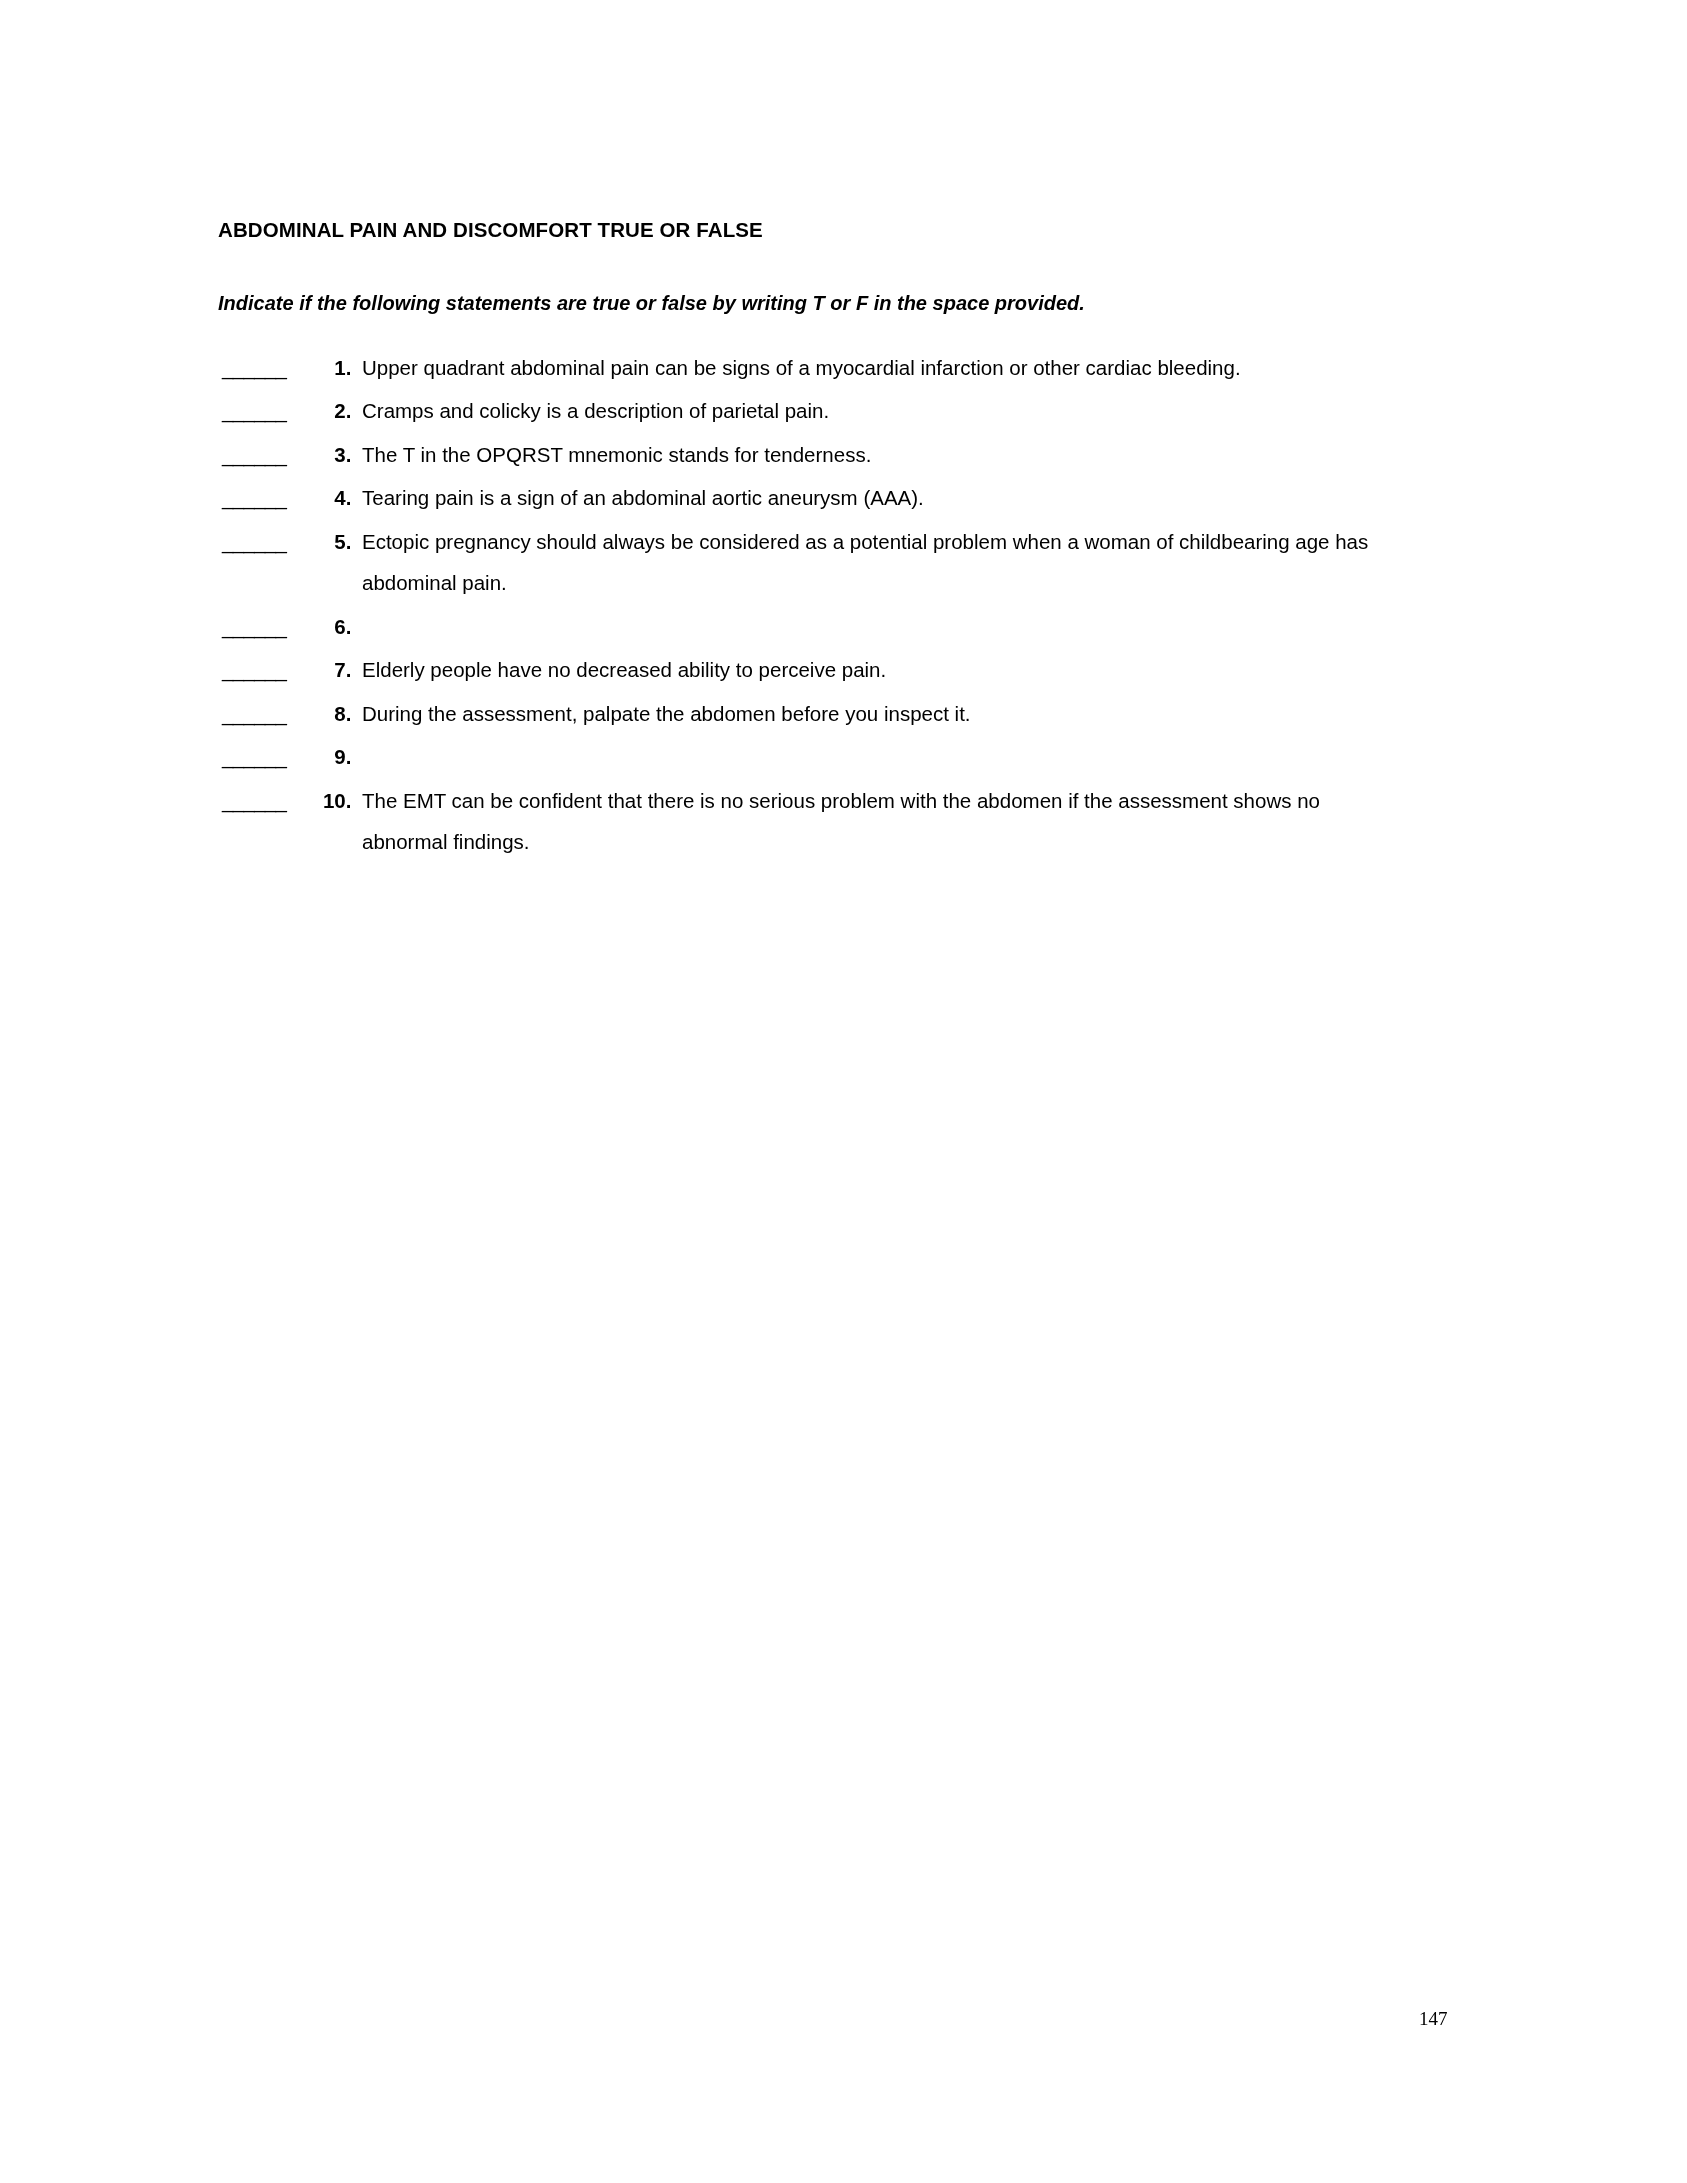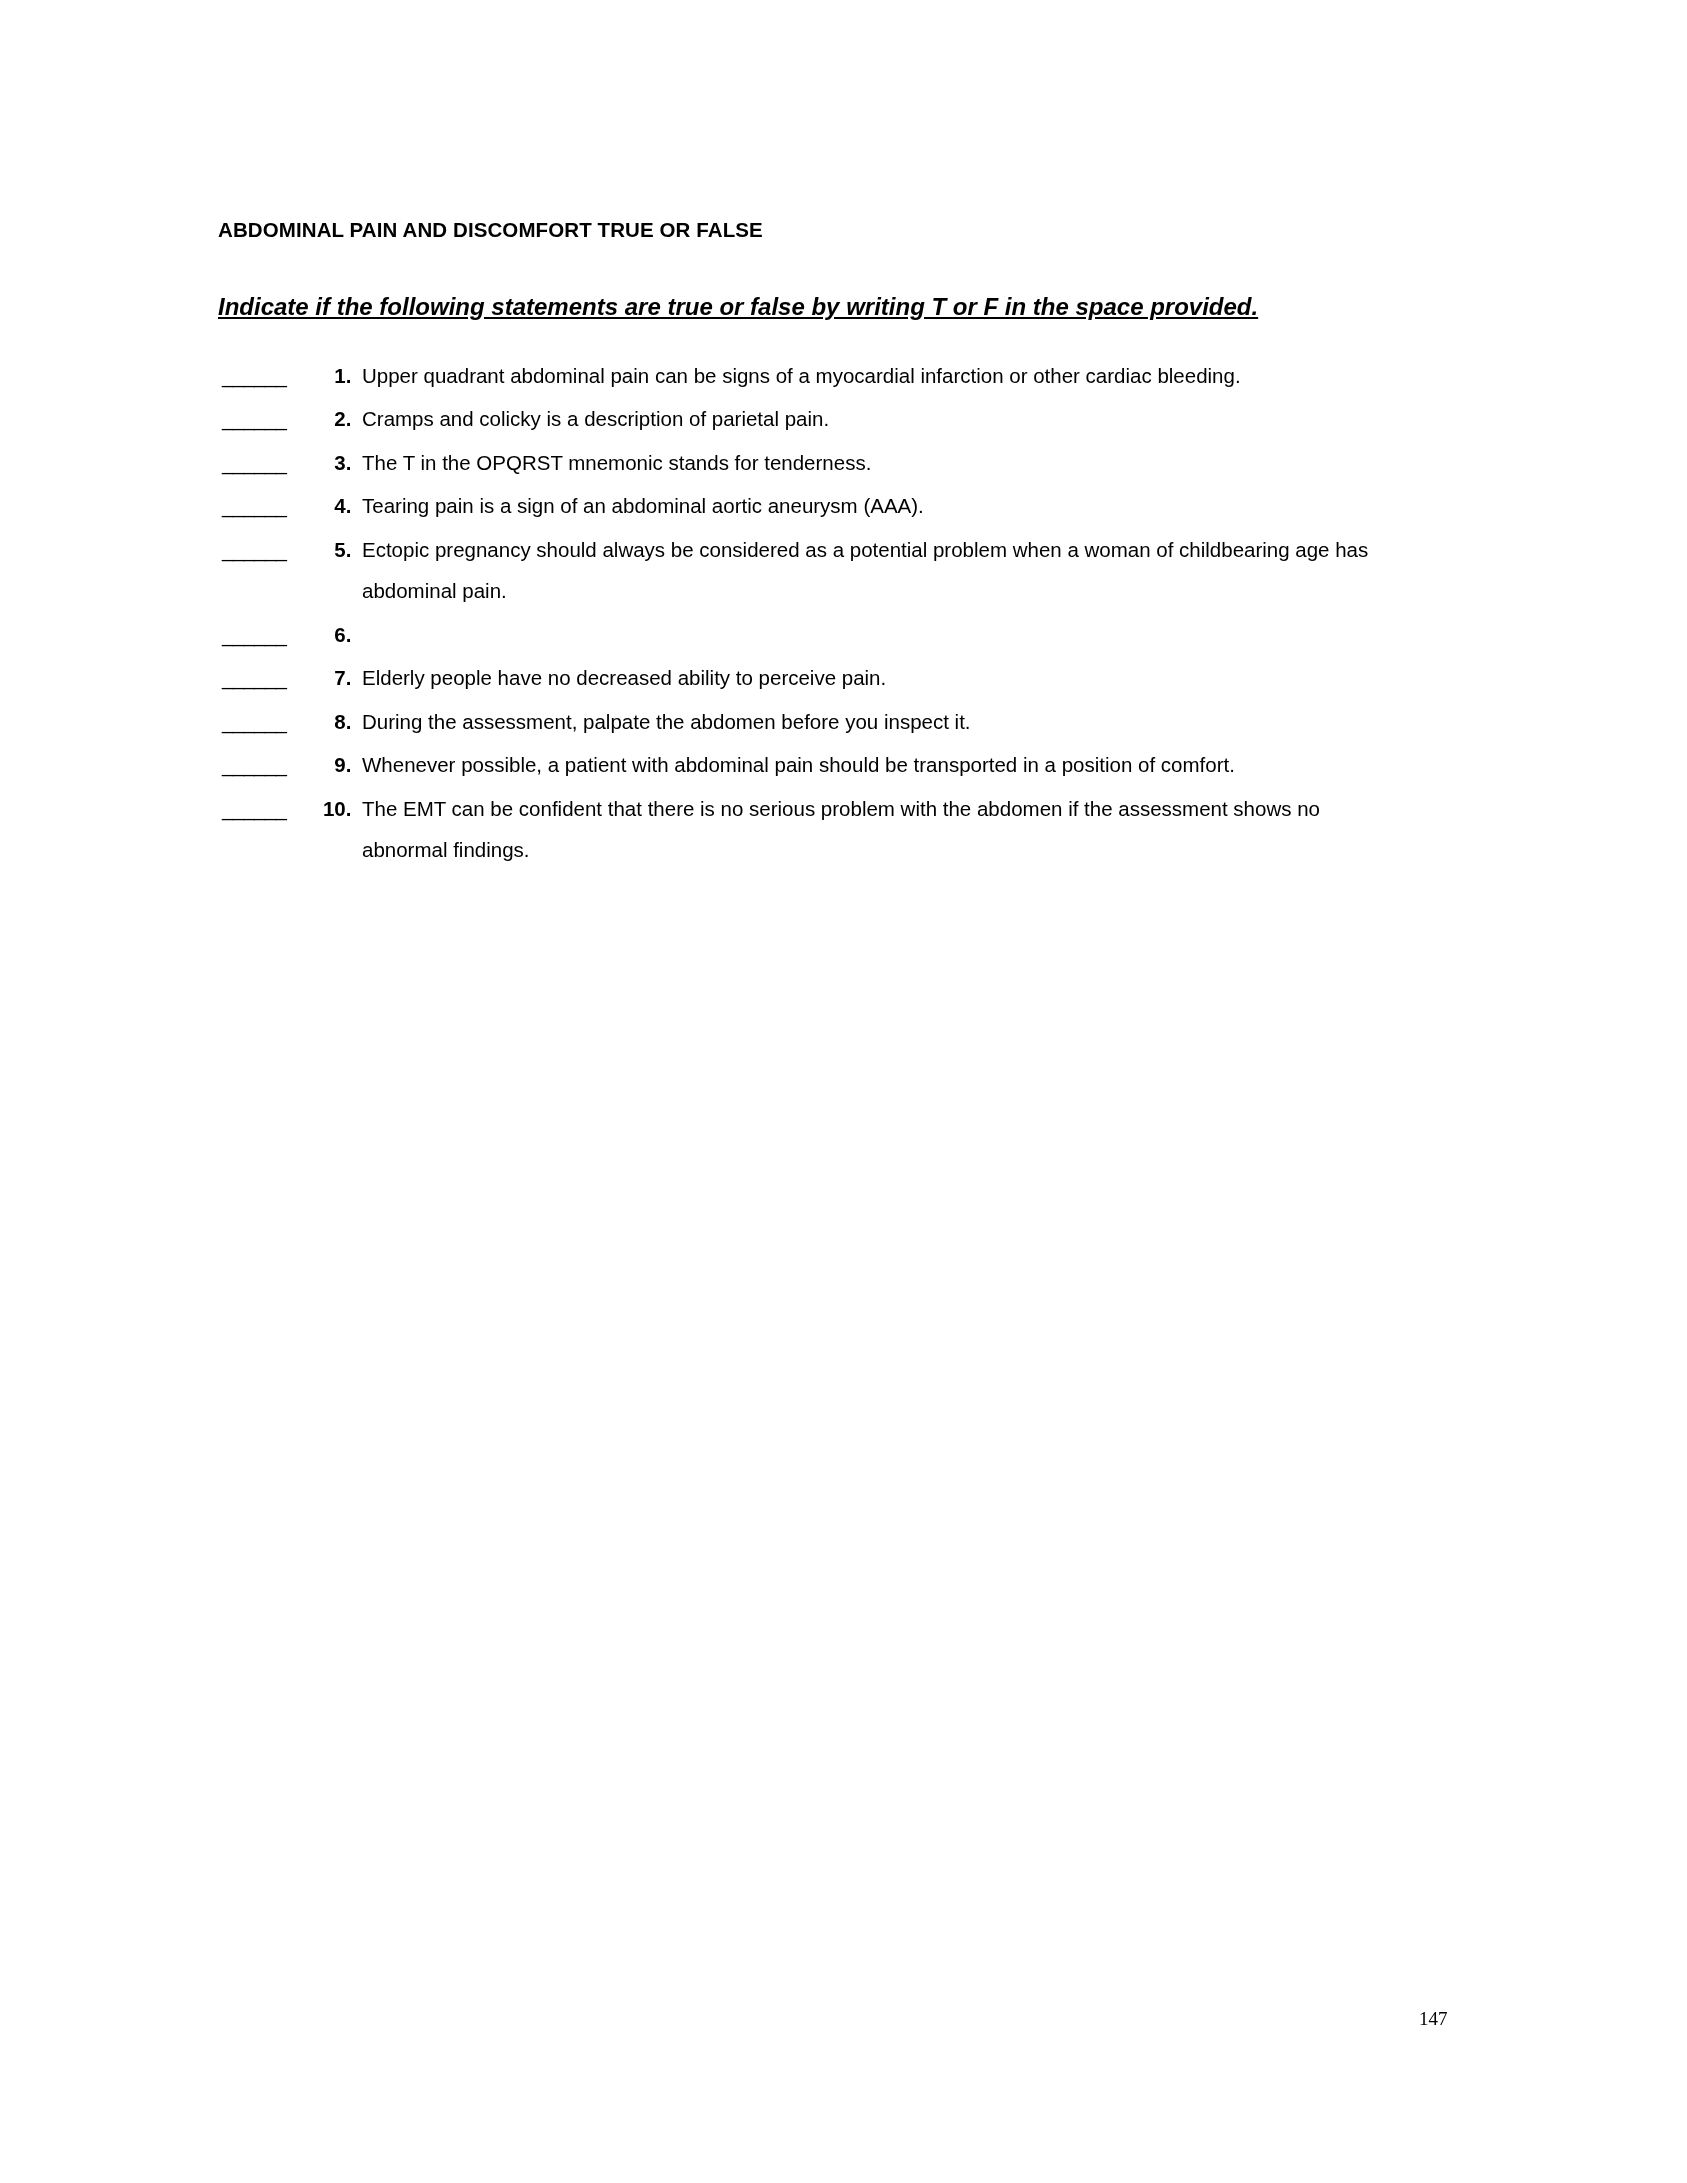--- a/index.html
+++ b/index.html
@@ -25,27 +25,26 @@
     width: 1191px;
   }
   .doc-title {
     font-size: 20.5px;
     font-weight: bold;
     letter-spacing: 0.1px;
     line-height: 1.2;
     margin: 0 0 40px 0;
   }
   .instructions {
-    font-size: 24px;
+    font-size: 20px;
     font-weight: bold;
     font-style: italic;
     line-height: 2.0;
     margin: 0 0 24px 0;
     width: 1145px;
-    text-decoration: underline;
   }
   ol.qlist {
     list-style: none;
     margin: 4px;
     padding: 0;
   }
   li.qitem {
     display: flex;
     align-items: flex-start;
     font-size: 20.5px;
@@ -136,21 +135,20 @@
 
       <li class="qitem">
         <span class="blank">______</span>
         <span class="qnum">8.</span>
         <span class="qtext">During the assessment, palpate the abdomen before you inspect it.</span>
       </li>
 
       <li class="qitem">
         <span class="blank">______</span>
         <span class="qnum">9.</span>
-        <span class="qtext">Whenever possible, a patient with abdominal pain should be transported in a position of comfort.</span>
       </li>
 
       <li class="qitem">
         <span class="blank">______</span>
         <span class="qnum">10.</span>
         <span class="qtext">The EMT can be confident that there is no serious problem with the abdomen if the assessment shows no abnormal findings.</span>
       </li>
 
     </ol>
   </div>

